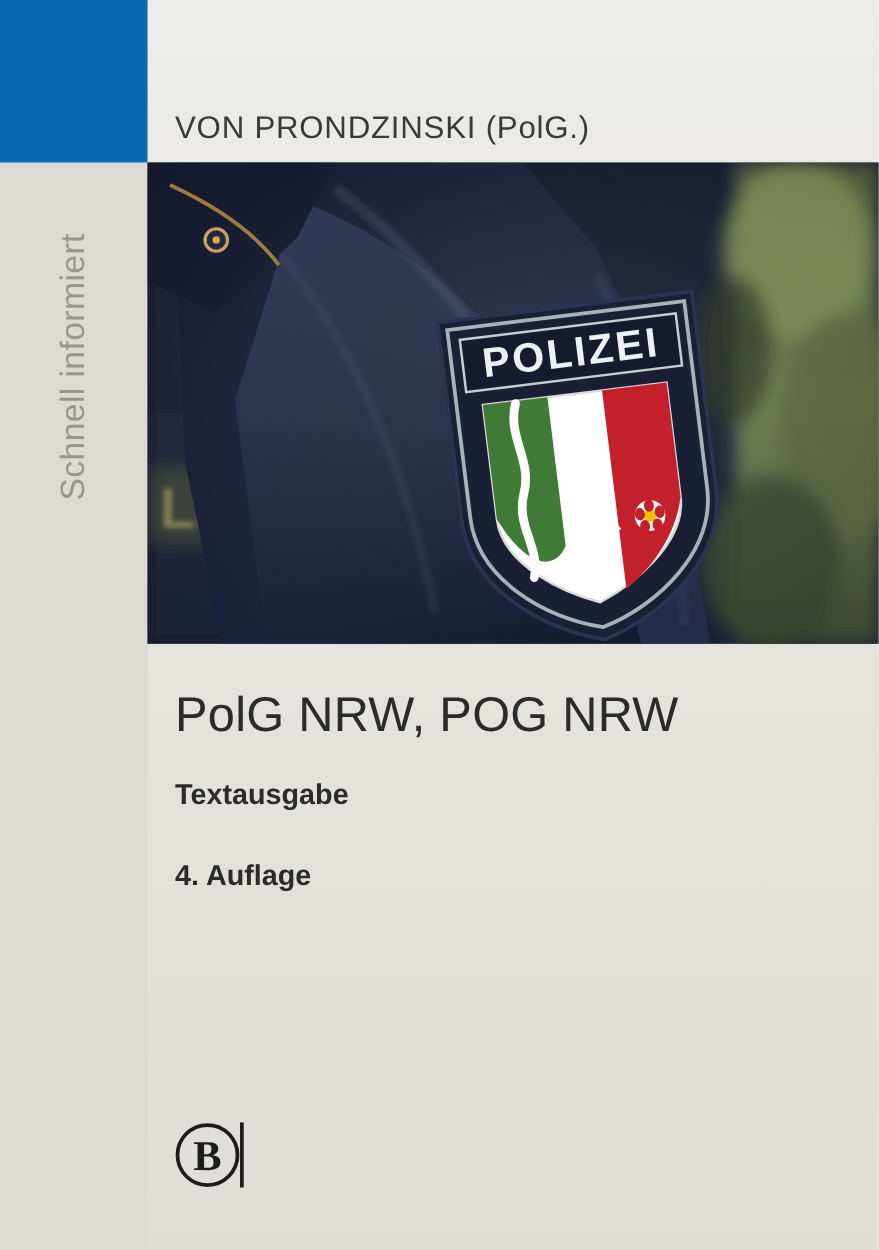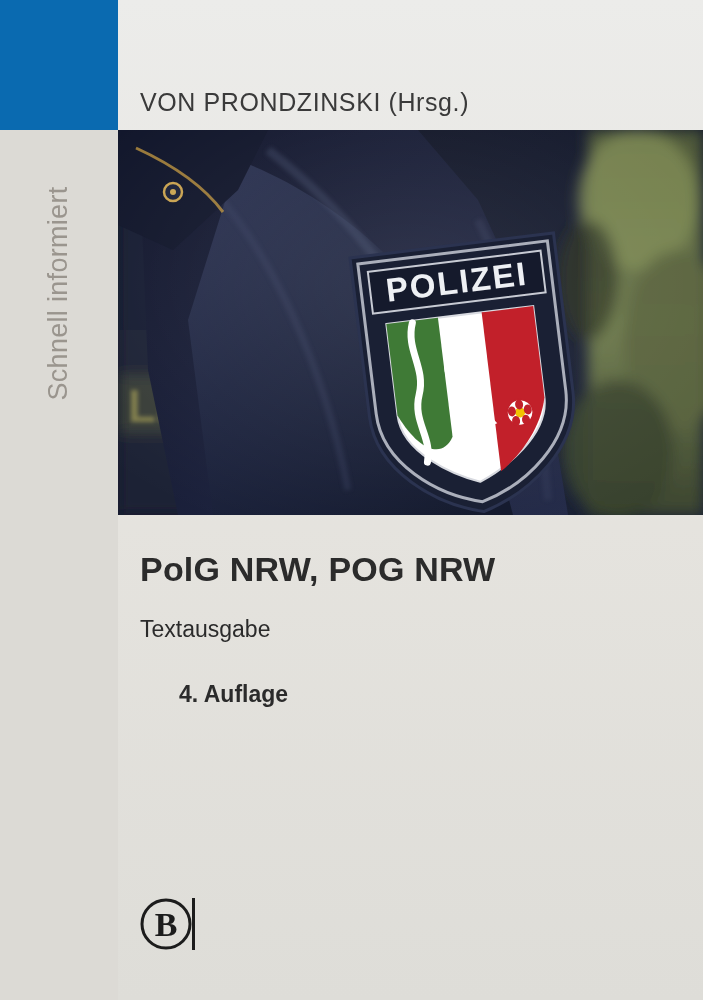--- a/index.html
+++ b/index.html
@@ -98,38 +98,37 @@
   .photo svg { display: block; }
 
   .titles {
     position: absolute;
     left: 140px;
     top: 548px;
     width: 520px;
     z-index: 4;
   }
   .title-main {
-    font-size: 34px;
-    font-weight: bold;
+    font-size: 39px;
+    font-weight: normal;
     color: #2b2b2b;
     line-height: 1.28;
     letter-spacing: 0.2px;
   }
   .subtitle {
     margin-top: 24px;
     font-size: 23px;
-    font-weight: normal;
+    font-weight: bold;
     color: #2b2b2b;
   }
   .edition {
     margin-top: 38px;
     font-size: 23px;
     font-weight: bold;
     color: #2b2b2b;
-    margin-left: 39px;
   }
 
   .publisher {
     position: absolute;
     left: 140px;
     bottom: 48px;
     z-index: 4;
     display: flex;
     align-items: center;
   }
@@ -148,21 +147,21 @@
 
 <div class="cover">
 
   <div class="spine-strip"></div>
   <div class="blue-block"></div>
 
   <div class="series-label">
     <span>Schnell informiert</span>
   </div>
 
-  <div class="author">VON PRONDZINSKI (Hrsg.)</div>
+  <div class="author">VON PRONDZINSKI (PolG.)</div>
 
   <div class="photo">
     <svg width="585" height="385" viewBox="0 0 585 385">
       <defs>
         <linearGradient id="bgGrad" x1="0" y1="0" x2="1" y2="1">
           <stop offset="0%" stop-color="#0d1020"></stop>
           <stop offset="55%" stop-color="#141a2e"></stop>
           <stop offset="100%" stop-color="#1b2236"></stop>
         </linearGradient>
         <linearGradient id="sleeveGrad" x1="0.1" y1="0" x2="0.9" y2="1">

